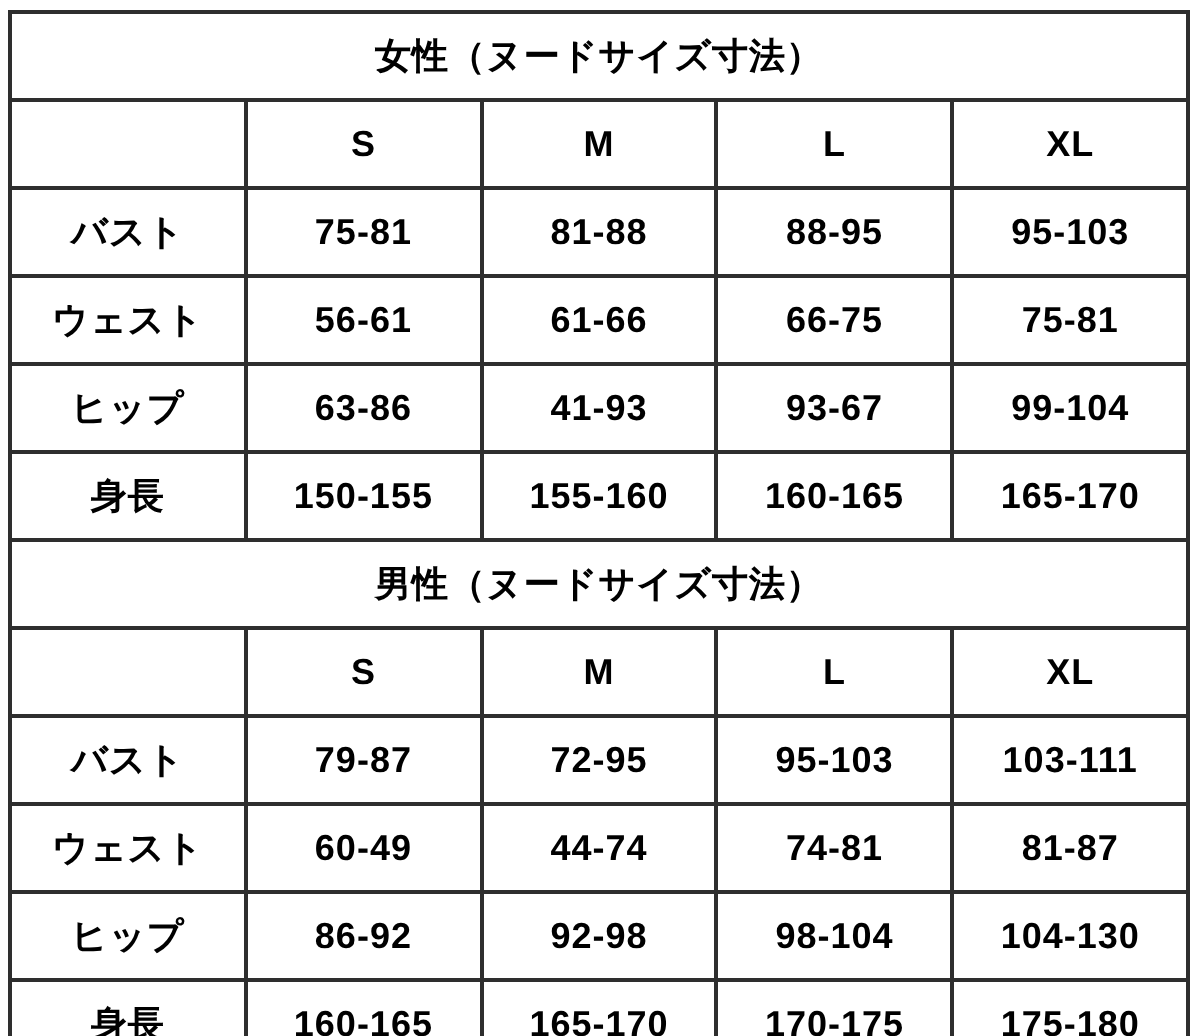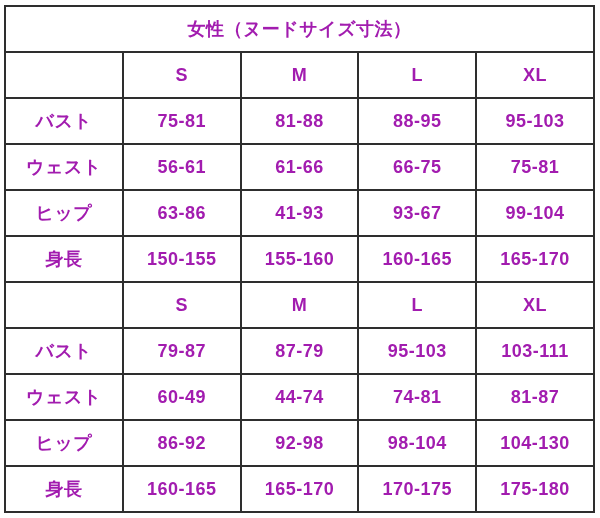--- a/index.html
+++ b/index.html
@@ -20,21 +20,21 @@
     table-layout: fixed;
     background: #ffffff;
   }
   .size-chart td, .size-chart th {
     border: 2px solid #2e2e2e;
     text-align: center;
     vertical-align: middle;
     padding: 0;
     font-size: 18px;
     font-weight: bold;
-    color: #a21caf;
+    color: #000000;
     letter-spacing: 0.5px;
     height: 42px;
     overflow: hidden;
     white-space: nowrap;
   }
   .title-cell {
     font-size: 18px;
     letter-spacing: 1px;
   }
   .value-cell, .header-cell {
@@ -87,30 +87,33 @@
     </tr>
     <tr>
       <td>身長</td>
       <td class="value-cell">150-155</td>
       <td class="value-cell">155-160</td>
       <td class="value-cell">160-165</td>
       <td class="value-cell">165-170</td>
     </tr>
 
     <tr>
+      <td colspan="5" class="title-cell">男性（ヌードサイズ寸法）</td>
+    </tr>
+    <tr>
       <td class="header-cell"></td>
       <td class="header-cell">S</td>
       <td class="header-cell">M</td>
       <td class="header-cell">L</td>
       <td class="header-cell">XL</td>
     </tr>
     <tr>
       <td>バスト</td>
       <td class="value-cell">79-87</td>
-      <td class="value-cell">87-79</td>
+      <td class="value-cell">72-95</td>
       <td class="value-cell">95-103</td>
       <td class="value-cell">103-111</td>
     </tr>
     <tr>
       <td>ウェスト</td>
       <td class="value-cell">60-49</td>
       <td class="value-cell">44-74</td>
       <td class="value-cell">74-81</td>
       <td class="value-cell">81-87</td>
     </tr>

